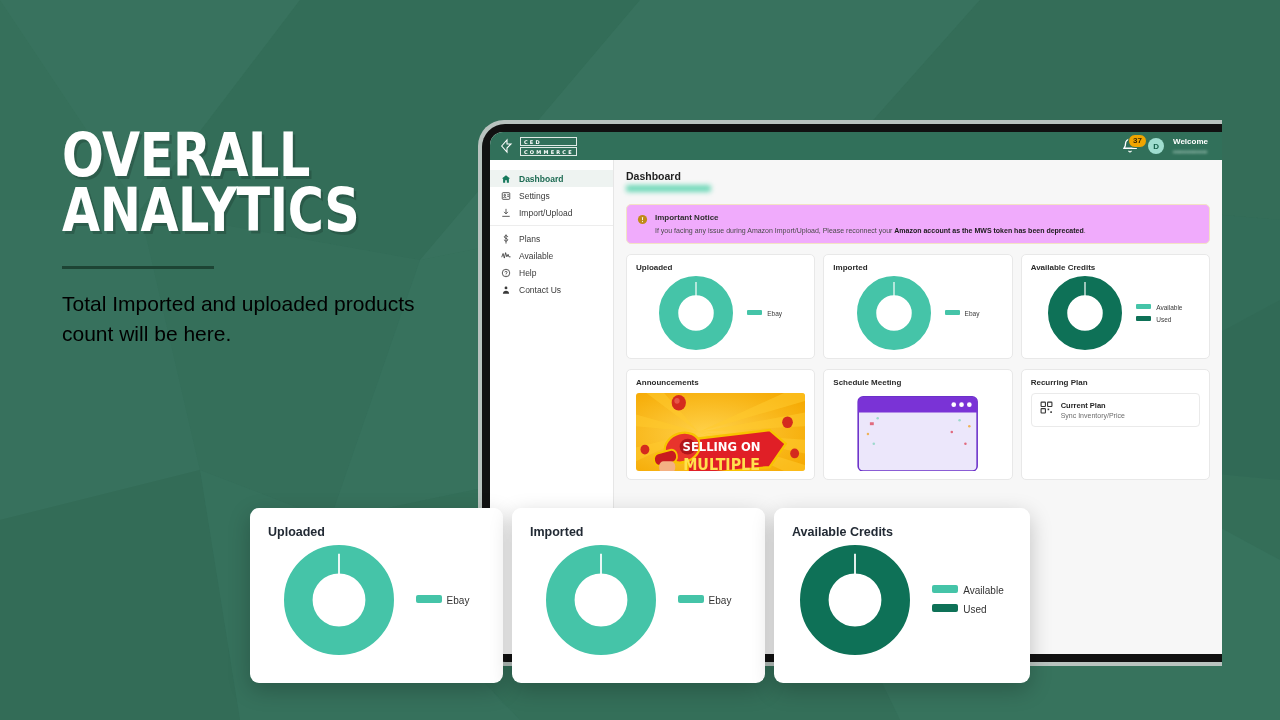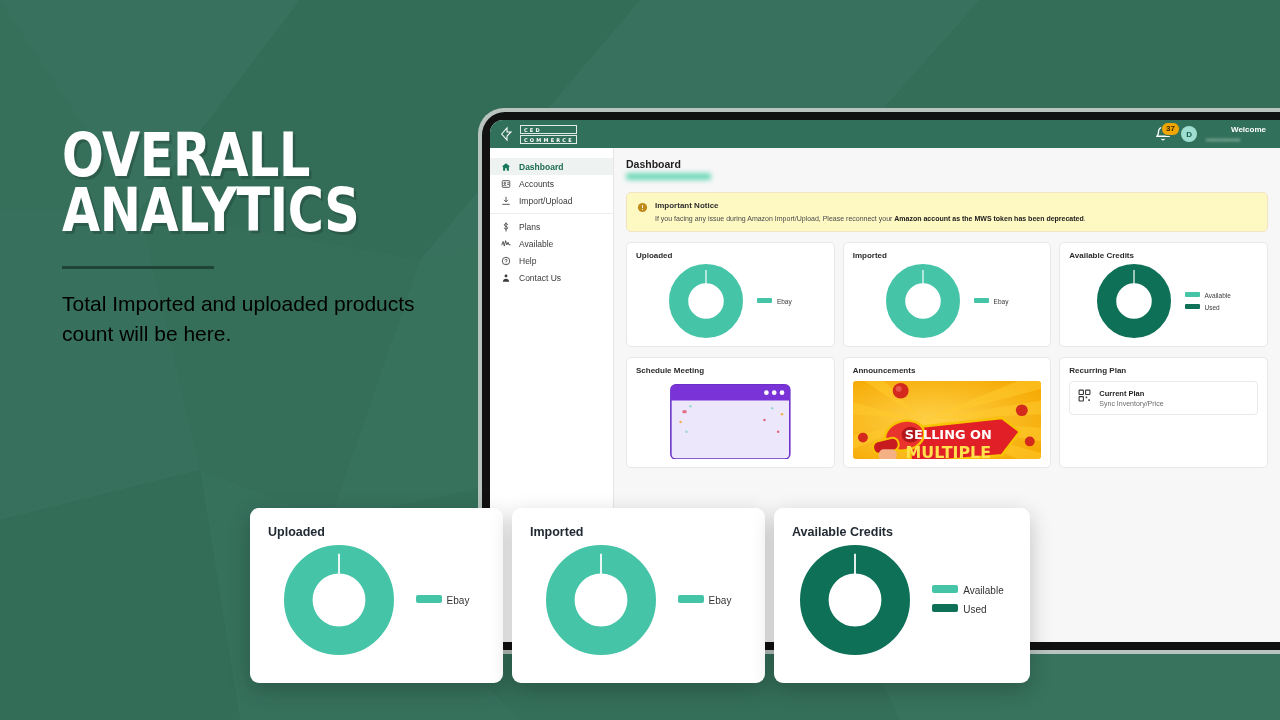--- a/index.html
+++ b/index.html
@@ -30,21 +30,21 @@
   .promo h1 .l2 { display:block; }
   .promo .rule {
     width:152px; height:3px; background:#1d4434; margin:28px 0 20px 0;
   }
   .promo p {
     font-size:21px; line-height:1.42; color:#000000; font-weight:400;
   }
 
   
   .device {
-    position:absolute; left:478px; top:108px; width:802px; height:546px; z-index:4;
+    position:absolute; left:478px; top:120px; width:744px; height:546px; z-index:4;
   }
   .device .rim {
     position:absolute; inset:0;
     background:#b9c3bf;
     border-radius:26px 0 0 26px;
   }
   .device .bezel {
     position:absolute; left:4px; top:4px; right:0; bottom:4px;
     background:#111111;
     border-radius:23px 0 0 23px;
@@ -79,21 +79,21 @@
     background:#f0a500; color:#3b2a00; font-size:8px; font-weight:bold;
     border-radius:9px; padding:1px 4px; line-height:10px;
     border:1.5px solid #31705a;
   }
   .avatar {
     width:16px; height:16px; border-radius:50%; background:#9fded0;
     color:#14604a; font-size:8px; font-weight:bold;
     display:flex; align-items:center; justify-content:center;
   }
   .welcome { display:flex; flex-direction:column; line-height:1; }
-  .welcome .w1 { color:#ffffff; font-size:8px; font-weight:bold;margin-left:25px; }
+  .welcome .w1 { color:#ffffff; font-size:8px; font-weight:bold; }
   .welcome .w2 {
     color:#bcd8cd; font-size:7px; margin-top:2px;
     filter:blur(1.6px);
   }
 
   
   .app-body { display:flex; height:calc(100% - 28px); }
 
   
   .sidebar {
@@ -115,21 +115,21 @@
   .main {
     flex:1; background:#f7f7f7; padding:10px 12px 0 12px; overflow:hidden;
   }
   .page-title { font-size:10.5px; font-weight:bold; color:#1f1f1f; }
   .page-sub {
     font-size:8px; color:#3dbf9a; margin-top:3px; filter:blur(2.4px);
     width:85px; height:7px; background:#6fd8b8; border-radius:2px;
   }
 
   .notice {
-    margin-top:12px; background:#fef9c3; border:1px solid #f2e3c4;
+    margin-top:12px; background:#f0abfc; border:1px solid #f2e3c4;
     border-radius:5px; padding:8px 10px; display:flex; gap:7px;
   }
   .notice .warn-ic { width:11px; height:11px; flex:none; margin-top:1px; }
   .notice .n-title { font-size:8px; font-weight:bold; color:#2e2e2e; }
   .notice .n-body { font-size:7px; color:#4a4a4a; margin-top:4px; line-height:1.3; }
   .notice .n-body b { color:#1a1a1a; }
 
   .card-row { display:flex; gap:8px; margin-top:10px; }
   .card {
     background:#ffffff; border:1px solid #e8e8e8; border-radius:5px;
@@ -243,21 +243,21 @@
               </svg>
             <span>Dashboard</span>
           </div>
           <div class="nav-item">
             <svg class="ic" viewBox="0 0 24 24" fill="none" stroke="#3a3a3a" stroke-width="2">
                 <rect x="3" y="4" width="18" height="16" rx="2"></rect>
                 <circle cx="9" cy="10" r="2"></circle>
                 <path d="M6 17c0-2 1.5-3 3-3s3 1 3 3"></path>
                 <path d="M15 9h4M15 13h4"></path>
               </svg>
-            <span>Accounts</span>
+            <span>Settings</span>
           </div>
           <div class="nav-item">
             <svg class="ic" viewBox="0 0 24 24" fill="none" stroke="#3a3a3a" stroke-width="2" stroke-linecap="round">
                 <path d="M12 3v10M8 10l4 4 4-4M4 20h16"></path>
               </svg>
             <span>Import/Upload</span>
           </div>
         </div>
 
 
@@ -357,43 +357,20 @@
                 <div class="legend-item">
                   <span class="swatch" style="background:#0e7157"></span>
                   <span class="legend-label">Used</span>
                 </div>
               </div>
             </div>
           </div>
         </div>
 
         <div class="card-row">
-          <div class="card">
-            <div class="card-title">Schedule Meeting</div>
-            <div class="meet-graphic">
-              <svg viewBox="0 0 150 80" width="100%" height="100%" preserveAspectRatio="xMidYMin meet">
-                <rect x="14" y="4" width="122" height="76" rx="5" fill="#ece7fb" stroke="#6b30c9" stroke-width="1.6"></rect>
-                <path d="M14 9a5 5 0 0 1 5-5h112a5 5 0 0 1 5 5v11H14z" fill="#7a33d6"></path>
-                <circle cx="112" cy="12" r="2.4" fill="#fff"></circle>
-                  <circle cx="120" cy="12" r="2.4" fill="#fff"></circle>
-                  <circle cx="128" cy="12" r="2.4" fill="#fff"></circle>
-                <g opacity="0.85">
-                  <rect x="26" y="30" width="4" height="3" fill="#e0566a"></rect>
-                  <circle cx="34" cy="26" r="1.3" fill="#8fd6c5"></circle>
-                  <circle cx="24" cy="42" r="1.3" fill="#f0a93c"></circle>
-                  <circle cx="118" cy="28" r="1.3" fill="#8fd6c5"></circle>
-                  <circle cx="128" cy="34" r="1.3" fill="#f0a93c"></circle>
-                  <circle cx="110" cy="40" r="1.3" fill="#e0566a"></circle>
-                  <circle cx="124" cy="52" r="1.3" fill="#e0566a"></circle>
-                  <circle cx="30" cy="52" r="1.3" fill="#8fd6c5"></circle>
-                </g>
-              </svg>
-            </div>
-          </div>
-
           <div class="card">
             <div class="card-title">Announcements</div>
             <div class="ann-banner">
               <svg viewBox="0 0 190 80" preserveAspectRatio="none" width="100%" height="100%">
                 <defs>
                   <radialGradient id="rays" cx="42%" cy="52%" r="72%">
                     <stop offset="0%" stop-color="#ffd24a"></stop>
                     <stop offset="100%" stop-color="#f5a800"></stop>
                   </radialGradient>
                 </defs>
@@ -417,20 +394,43 @@
                 <ellipse cx="58" cy="55" rx="9" ry="8" fill="#b3151a"></ellipse>
                 <rect x="20" y="60" width="26" height="13" rx="6" fill="#c81b1f" stroke="#f8c300" stroke-width="2" transform="rotate(-14 33 66)"></rect>
                 <rect x="26" y="70" width="18" height="12" rx="5" fill="#f4b183"></rect>
                 <text x="96" y="60" font-family="DejaVu Sans, sans-serif" font-size="13" font-weight="bold" fill="#ffffff" text-anchor="middle">SELLING ON</text>
                 <text x="96" y="79" font-family="DejaVu Sans, sans-serif" font-size="16" font-weight="bold" fill="#ffe14d" text-anchor="middle">MULTIPLE</text>
               </svg>
             </div>
           </div>
 
           <div class="card">
+            <div class="card-title">Schedule Meeting</div>
+            <div class="meet-graphic">
+              <svg viewBox="0 0 150 80" width="100%" height="100%" preserveAspectRatio="xMidYMin meet">
+                <rect x="14" y="4" width="122" height="76" rx="5" fill="#ece7fb" stroke="#6b30c9" stroke-width="1.6"></rect>
+                <path d="M14 9a5 5 0 0 1 5-5h112a5 5 0 0 1 5 5v11H14z" fill="#7a33d6"></path>
+                <circle cx="112" cy="12" r="2.4" fill="#fff"></circle>
+                  <circle cx="120" cy="12" r="2.4" fill="#fff"></circle>
+                  <circle cx="128" cy="12" r="2.4" fill="#fff"></circle>
+                <g opacity="0.85">
+                  <rect x="26" y="30" width="4" height="3" fill="#e0566a"></rect>
+                  <circle cx="34" cy="26" r="1.3" fill="#8fd6c5"></circle>
+                  <circle cx="24" cy="42" r="1.3" fill="#f0a93c"></circle>
+                  <circle cx="118" cy="28" r="1.3" fill="#8fd6c5"></circle>
+                  <circle cx="128" cy="34" r="1.3" fill="#f0a93c"></circle>
+                  <circle cx="110" cy="40" r="1.3" fill="#e0566a"></circle>
+                  <circle cx="124" cy="52" r="1.3" fill="#e0566a"></circle>
+                  <circle cx="30" cy="52" r="1.3" fill="#8fd6c5"></circle>
+                </g>
+              </svg>
+            </div>
+          </div>
+
+          <div class="card">
             <div class="card-title">Recurring Plan</div>
             <div class="plan-box">
               <div class="plan-item">
                 <svg class="plan-ic" viewBox="0 0 24 24" fill="#333">
                     <rect x="2" y="2" width="8" height="8" rx="1" fill="none" stroke="#333" stroke-width="2"></rect>
                     <rect x="14" y="2" width="8" height="8" rx="1" fill="none" stroke="#333" stroke-width="2"></rect>
                     <rect x="2" y="14" width="8" height="8" rx="1" fill="none" stroke="#333" stroke-width="2"></rect>
                     <rect x="14" y="14" width="3" height="3"></rect>
                     <rect x="19" y="19" width="3" height="3"></rect>
                   </svg>

